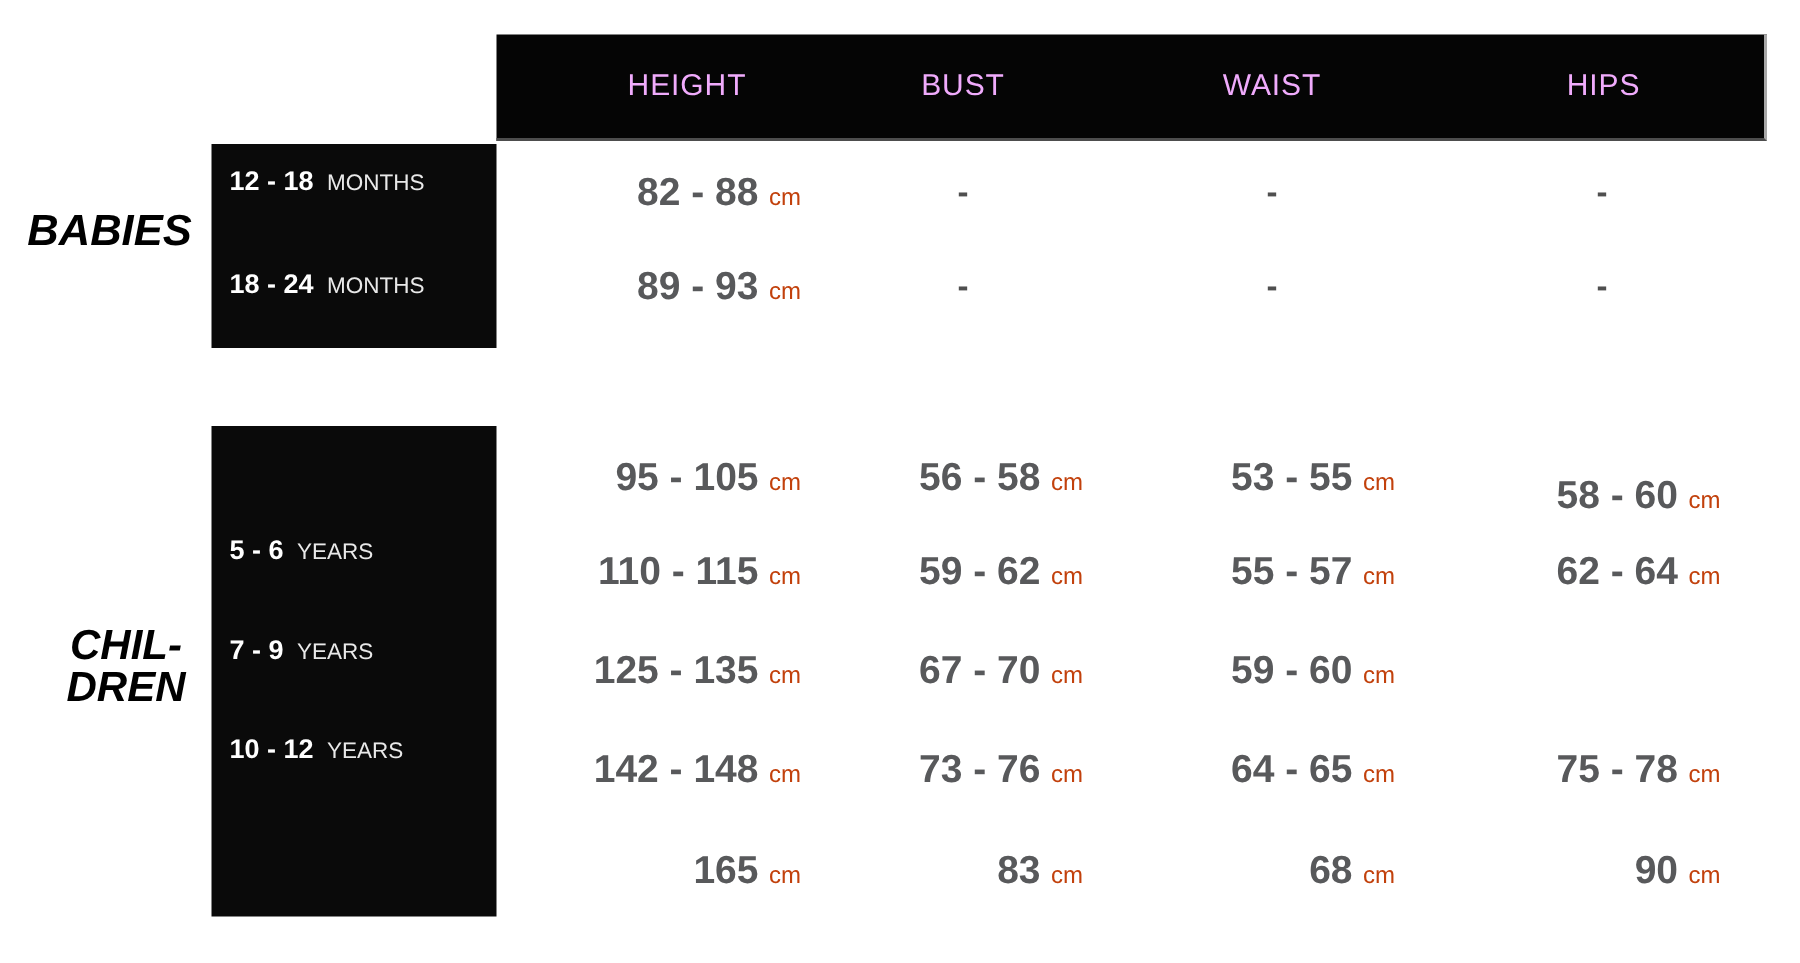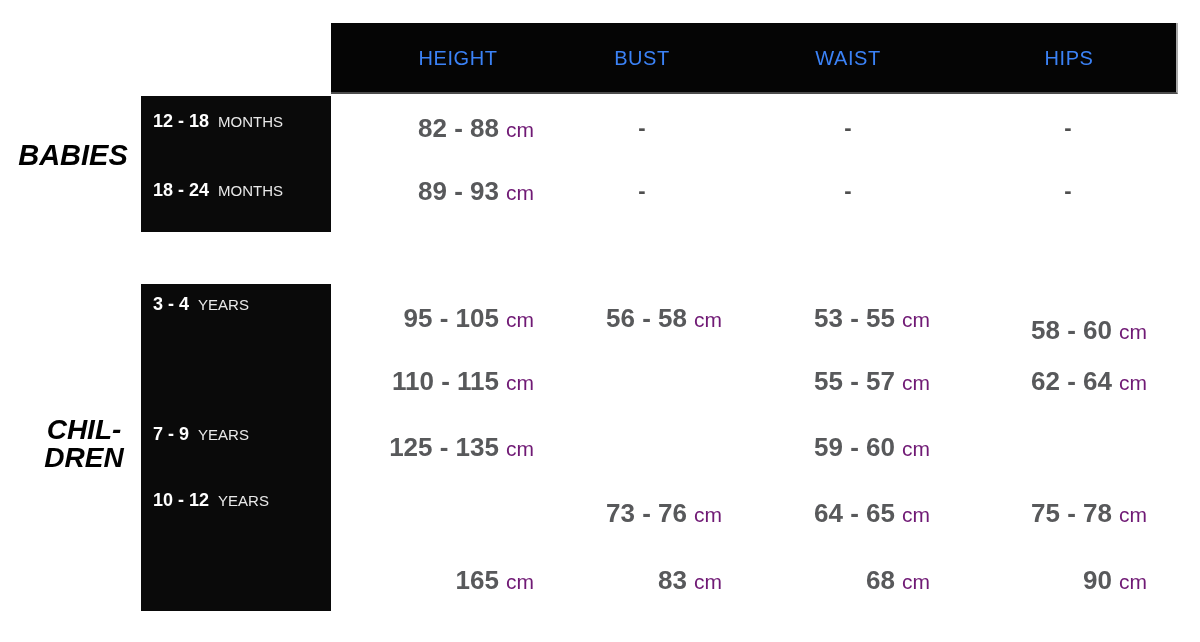--- a/index.html
+++ b/index.html
@@ -18,21 +18,21 @@
     left: 331px; top: 23px;
     width: 845px; height: 69px;
     background: #050505;
     border-bottom: 2px solid #4d4d4d;
     border-right: 2px solid #a8a8a8;
   }
   .hcol {
     position: absolute;
     top: 50%;
     transform: translate(-50%, -50%);
-    color: #3b82f6;
+    color: #f0abfc;
     font-size: 20px;
     letter-spacing: 0.6px;
     white-space: nowrap;
   }
 
   
   .age-box {
     position: absolute;
     left: 141px;
     width: 190px;
@@ -73,21 +73,21 @@
   }
 
   
   .cell {
     position: absolute;
     transform: translate(-100%, -50%);
     white-space: nowrap;
     text-align: right;
   }
   .val-bold { font-weight: bold; font-size: 26px; color: #58595b; }
-  .val-unit { font-size: 21px; color: #701a75; margin-left: 7px; }
+  .val-unit { font-size: 16px; color: #c2410c; margin-left: 7px; }
 
   .dash-cell {
     position: absolute;
     transform: translate(-50%, -50%);
     font-size: 22px;
     font-weight: bold;
     color: #4f4f4f;
     white-space: nowrap;
   }
 </style>
@@ -114,22 +114,22 @@
   <div class="age-box babies-box">
     <div class="age-row" style="top:25px">
       <span class="age-bold">12 - 18</span><span class="age-unit">MONTHS</span>
     </div>
     <div class="age-row" style="top:94px">
       <span class="age-bold">18 - 24</span><span class="age-unit">MONTHS</span>
     </div>
   </div>
 
   <div class="age-box children-box">
-    <div class="age-row" style="top:20px">
-      <span class="age-bold">3 - 4</span><span class="age-unit">YEARS</span>
+    <div class="age-row" style="top:83px">
+      <span class="age-bold">5 - 6</span><span class="age-unit">YEARS</span>
     </div>
     <div class="age-row" style="top:150px">
       <span class="age-bold">7 - 9</span><span class="age-unit">YEARS</span>
     </div>
     <div class="age-row" style="top:216px">
       <span class="age-bold">10 - 12</span><span class="age-unit">YEARS</span>
     </div>
   </div>
 
   <div class="cell" style="left:534px;top:128px">
@@ -155,34 +155,43 @@
   <div class="cell" style="left:930px;top:318px">
     <span class="val-bold">53 - 55</span><span class="val-unit">cm</span>
   </div>
   <div class="cell" style="left:1147px;top:330px">
     <span class="val-bold">58 - 60</span><span class="val-unit">cm</span>
   </div>
 
   <div class="cell" style="left:534px;top:381px">
     <span class="val-bold">110 - 115</span><span class="val-unit">cm</span>
   </div>
+  <div class="cell" style="left:722px;top:381px">
+    <span class="val-bold">59 - 62</span><span class="val-unit">cm</span>
+  </div>
   <div class="cell" style="left:930px;top:381px">
     <span class="val-bold">55 - 57</span><span class="val-unit">cm</span>
   </div>
   <div class="cell" style="left:1147px;top:381px">
     <span class="val-bold">62 - 64</span><span class="val-unit">cm</span>
   </div>
 
   <div class="cell" style="left:534px;top:447px">
     <span class="val-bold">125 - 135</span><span class="val-unit">cm</span>
   </div>
+  <div class="cell" style="left:722px;top:447px">
+    <span class="val-bold">67 - 70</span><span class="val-unit">cm</span>
+  </div>
   <div class="cell" style="left:930px;top:447px">
     <span class="val-bold">59 - 60</span><span class="val-unit">cm</span>
   </div>
 
+  <div class="cell" style="left:534px;top:513px">
+    <span class="val-bold">142 - 148</span><span class="val-unit">cm</span>
+  </div>
   <div class="cell" style="left:722px;top:513px">
     <span class="val-bold">73 - 76</span><span class="val-unit">cm</span>
   </div>
   <div class="cell" style="left:930px;top:513px">
     <span class="val-bold">64 - 65</span><span class="val-unit">cm</span>
   </div>
   <div class="cell" style="left:1147px;top:513px">
     <span class="val-bold">75 - 78</span><span class="val-unit">cm</span>
   </div>
 

